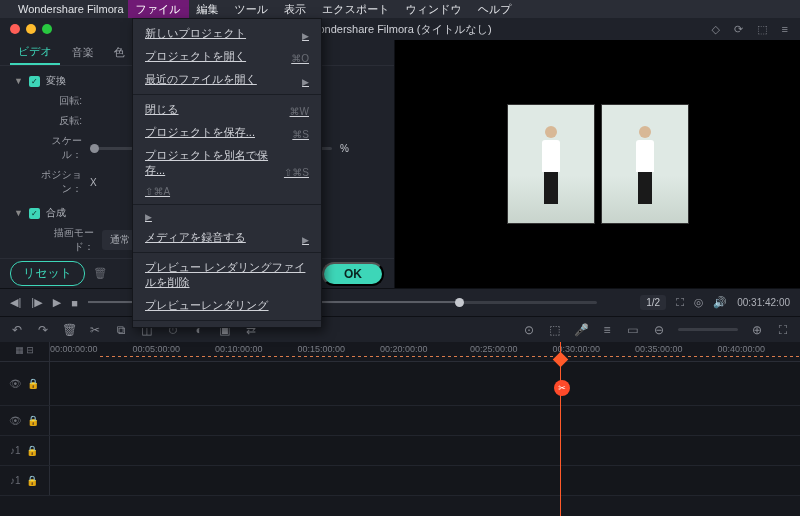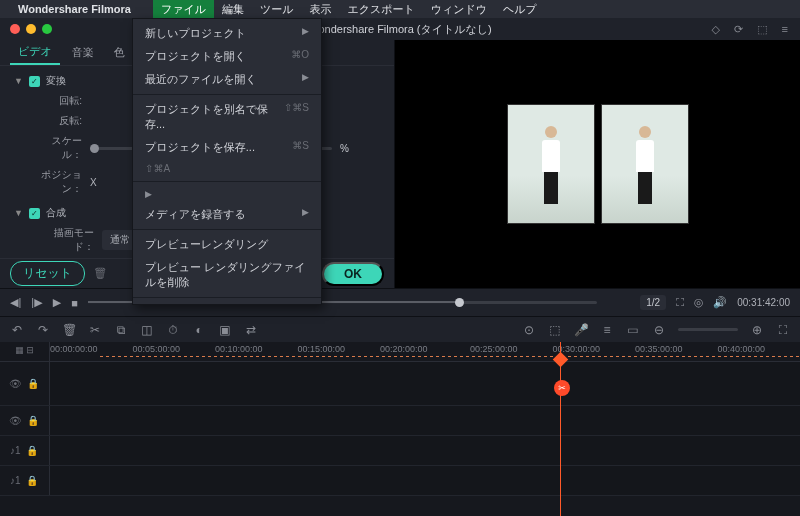--- a/index.html
+++ b/index.html
@@ -1,23 +1,23 @@
 <!DOCTYPE html>
 <html><head>
 <meta charset="utf-8">
 <style>
 * { margin: 0; padding: 0; box-sizing: border-box; font-family: -apple-system, "Helvetica Neue", sans-serif; }
 body { background: #1a1d24; color: #c5c8ce; font-size: 11px; width: 800px; height: 516px; overflow: hidden; }
 
 
 .menubar { height: 18px; background: #2a2d36; display: flex; align-items: center; padding: 0 8px; font-size: 11px; color: #e0e2e6; }
 .menubar .apple { margin-right: 10px; }
-.menubar .appname { font-weight: 700; margin-right: 22px; text-align: center; }
+.menubar .appname { font-weight: 400; margin-right: 4px; text-align: center; }
 .menubar .menu-item { padding: 2px 8px; cursor: default; }
-.menubar .menu-item.active { background: #15803d; color: #fff; }
+.menubar .menu-item.active { background: #701a75; color: #fff; }
 
 
 .titlebar { height: 22px; background: #1f222a; display: flex; align-items: center; position: relative; }
 .titlebar .traffic { display: flex; gap: 6px; padding-left: 10px; }
 .titlebar .dot { width: 10px; height: 10px; border-radius: 50%; }
 .titlebar .red { background: #ff5f57; }
 .titlebar .yellow { background: #febc2e; }
 .titlebar .green { background: #28c840; }
 .titlebar .title { position: absolute; left: 50%; transform: translateX(-50%); font-size: 11px; color: #d0d2d8; }
 .titlebar .right-icons { margin-left: auto; display: flex; gap: 14px; padding-right: 12px; color: #8a8d95; }
@@ -88,21 +88,21 @@
 .track .clip .thumbs { display: flex; height: 22px; }
 .track .clip .thumbs .t { flex: 1; background: linear-gradient(180deg, #d8e4dd 55%, #b8c8bd 100%); border-right: 1px solid rgba(0,0,0,.2); min-width: 16px; }
 .track .clip .wave { height: 18px; background: repeating-linear-gradient(90deg, #4a5a8a 0 1px, #2a3452 1px 2px); opacity: .85; }
 .track .clip .wave::before { content:''; display:block; height:100%; background: repeating-linear-gradient(90deg, transparent 0 1px, rgba(120,140,200,.3) 1px 2px); }
 .playhead { position: absolute; left: 560px; top: 0; bottom: 0; width: 1px; background: #ff5a2a; z-index: 5; }
 .playhead::before { content:''; position:absolute; top:12px; left:-5px; width:11px; height:11px; background:#ff5a2a; transform: rotate(45deg); }
 .cut-badge { position:absolute; left:554px; top:38px; width:16px; height:16px; background:#ff4a2a; border-radius:50%; display:flex; align-items:center; justify-content:center; color:#fff; font-size:9px; z-index:6; }
 
 
 .dropdown { position: absolute; left: 132px; top: 18px; width: 190px; background: #2a2d36; border: 1px solid #14161b; box-shadow: 3px 4px 10px rgba(0,0,0,.5); z-index: 100; padding: 3px 0; font-size: 11px; }
-.dropdown .mi { padding: 4px 12px; display: flex; justify-content: space-between; align-items: flex-start; color: #d0d2d8; }
+.dropdown .mi { padding: 4px 12px; display: flex; justify-content: space-between; align-items: flex-end; color: #d0d2d8; text-decoration: underline; }
 .dropdown .mi .sc { color: #6a6d75; font-size: 10px; }
 .dropdown .mi .arr { color: #8a8d95; font-size: 9px; }
 .dropdown .sep { height: 1px; background: #1a1d24; margin: 3px 0; }
 .dropdown .mi.highlight { background: #4a9a3a; color: #fff; border: 2px solid #d94a2a; border-radius: 4px; margin: 2px 4px; padding: 4px 10px; }
 </style>
 </head>
 <body>
 
 <div class="menubar">
   <span class="apple"></span>
@@ -352,39 +352,43 @@
   <div class="mi">
       <span>プロジェクトを開く</span>
       <span class="sc">⌘O</span>
     </div>
   <div class="mi">
       <span>最近のファイルを開く</span>
       <span class="arr">▶</span>
     </div>
   <div class="sep"></div>
   <div class="mi">
+      <span>閉じる</span>
+      <span class="sc">⌘W</span>
+    </div>
+  <div class="mi">
+      <span>プロジェクトを保存...</span>
+      <span class="sc">⌘S</span>
+    </div>
+  <div class="mi">
       <span>プロジェクトを別名で保存...</span>
       <span class="sc">⇧⌘S</span>
     </div>
   <div class="mi">
-      <span>プロジェクトを保存...</span>
-      <span class="sc">⌘S</span>
-    </div>
-  <div class="mi">
       <span class="sc">⇧⌘A</span>
     </div>
   <div class="sep"></div>
   <div class="mi">
       <span class="arr">▶</span>
     </div>
   <div class="mi">
       <span>メディアを録音する</span>
       <span class="arr">▶</span>
     </div>
   <div class="sep"></div>
   <div class="mi">
+      <span>プレビュー レンダリングファイルを削除</span>
+    </div>
+  <div class="mi">
       <span>プレビューレンダリング</span>
     </div>
-  <div class="mi">
-      <span>プレビュー レンダリングファイルを削除</span>
-    </div>
   <div class="sep"></div>
 </div>
 
 </body></html>

